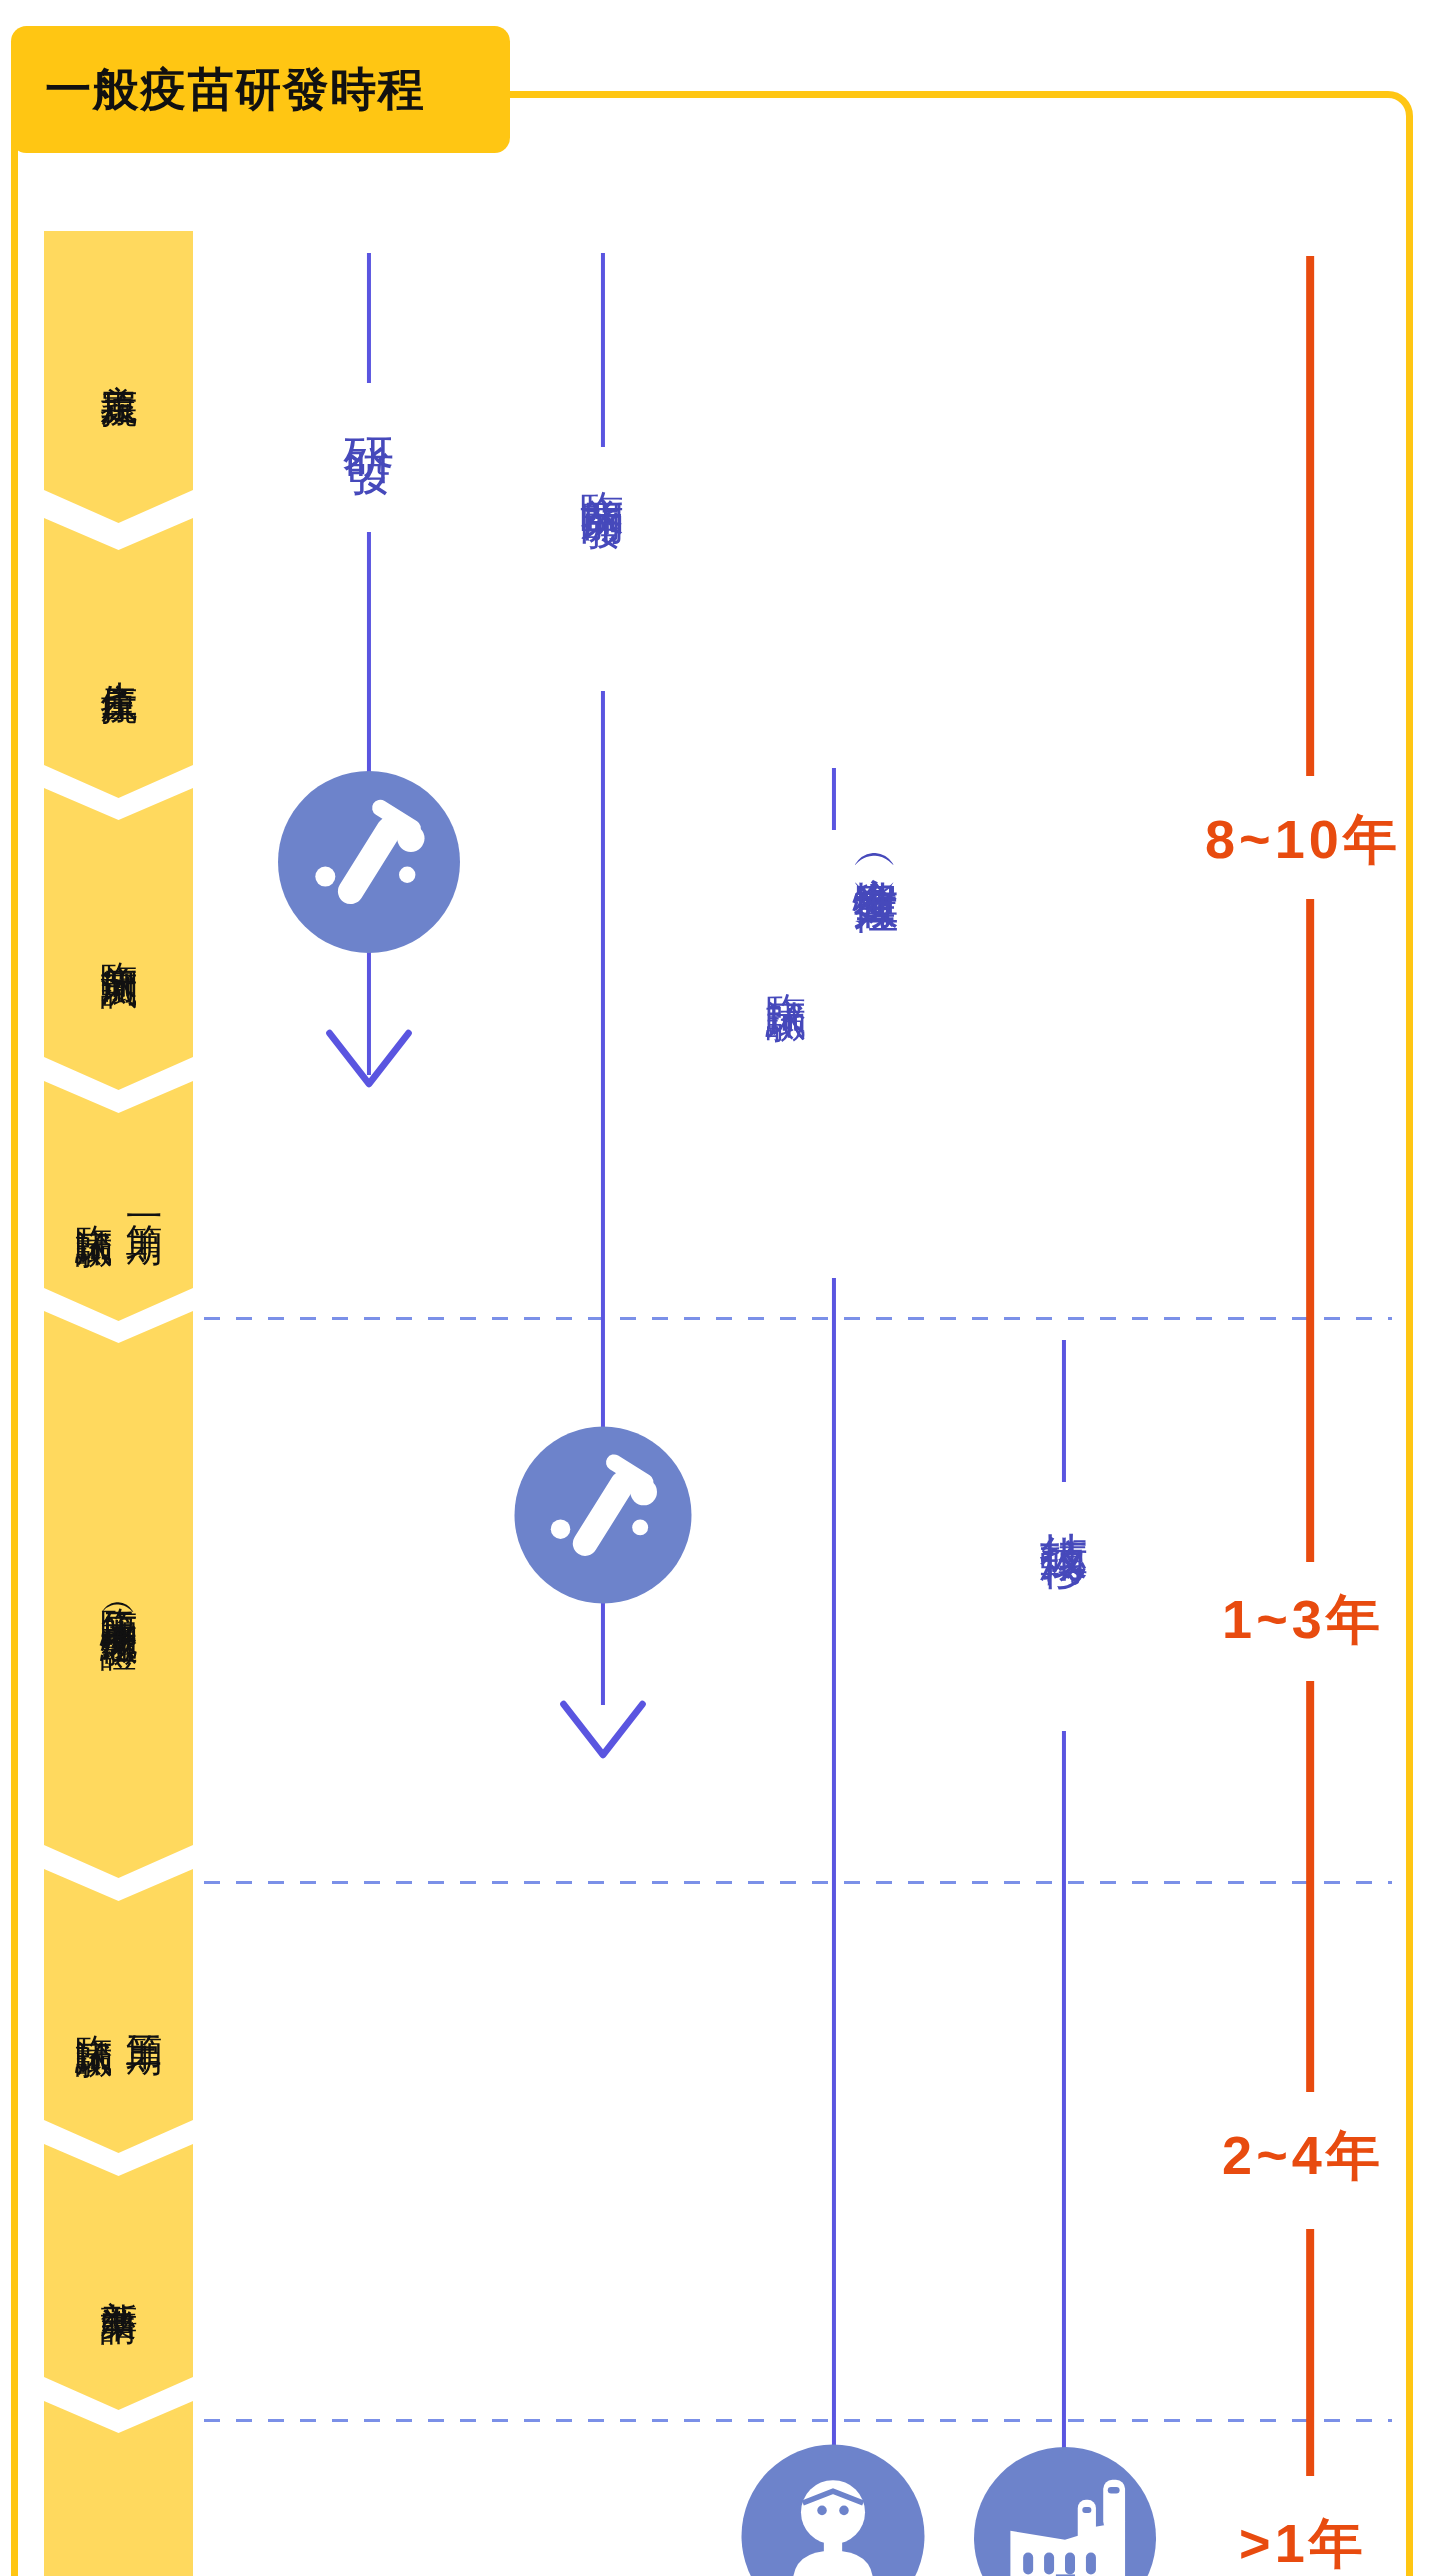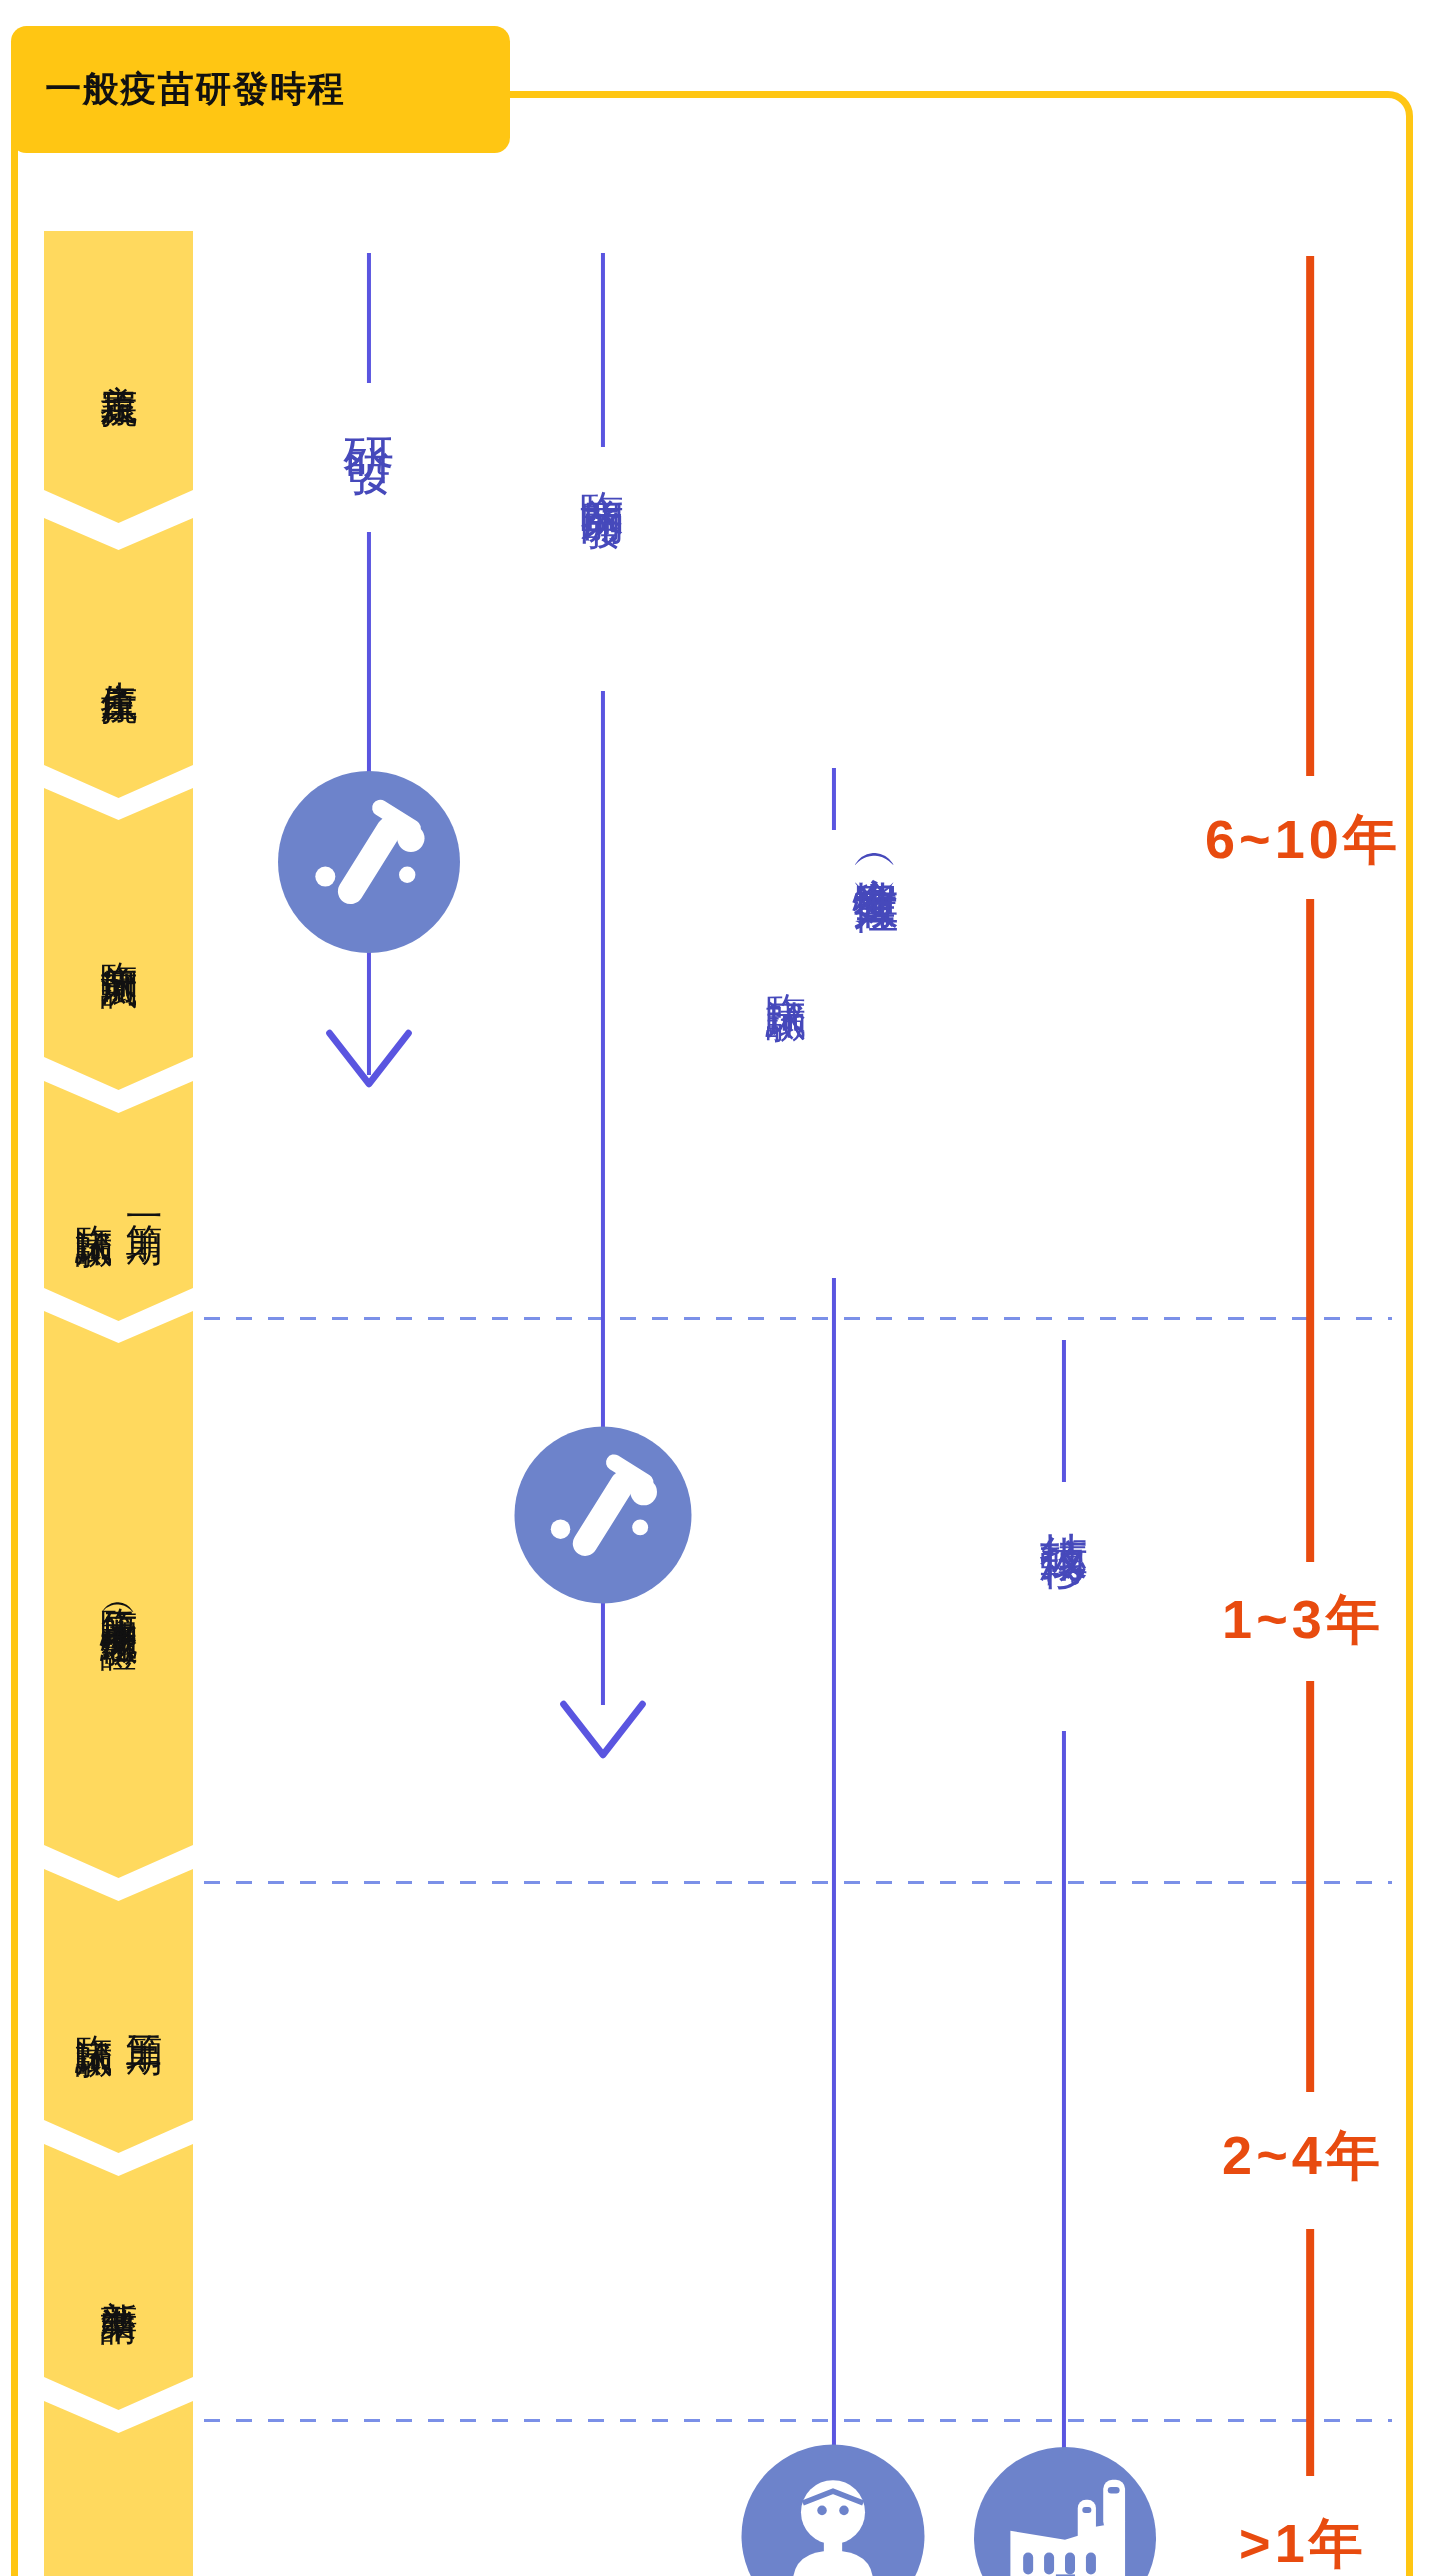--- a/index.html
+++ b/index.html
@@ -12,21 +12,21 @@
     position:absolute; left:11.3px; top:91px; width:1402px; height:2677px;
     border:7.2px solid #FFC613; border-radius:25px; box-sizing:border-box;
   }
   
   .title-box{
     position:absolute; left:11.3px; top:26px; width:499px; height:127px;
     background:#FFC613; border-radius:15.5px;
     display:flex; align-items:center; box-sizing:border-box; padding-left:34px;
   }
   .title-box span{
-    font-size:36px; font-weight:900; color:#111111; letter-spacing:1.5px; white-space:nowrap;
+    font-size:46px; font-weight:900; color:#111111; letter-spacing:1.5px; white-space:nowrap;
   }
   
   .seg{ position:absolute; left:44px; width:149px; background:#FFD95E; }
   .seg.first{ clip-path:polygon(0 0,100% 0,100% calc(100% - 33px),50% 100%,0 calc(100% - 33px)); }
   .seg.mid  { clip-path:polygon(0 0,50% 32px,100% 0,100% calc(100% - 33px),50% 100%,0 calc(100% - 33px)); }
   .seg .lbl{
     position:absolute; left:0; right:0; top:32px; bottom:33px;
     display:flex; align-items:center; justify-content:center;
   }
   .seg.first .lbl{ top:0; }
@@ -185,19 +185,19 @@
       <rect x="61.5" y="58" width="5.5" height="12" rx="2.75" fill="#6D83CB"></rect>
       <rect x="45" y="70" width="10.5" height="8" fill="#6D83CB"></rect>
     </svg>
   </div>
 
   <div class="rline" style="left:1310px;top:256px;height:520px;"></div>
   <div class="rline" style="left:1310px;top:899px;height:663px;"></div>
   <div class="rline" style="left:1310px;top:1681px;height:411px;"></div>
   <div class="rline" style="left:1310px;top:2229px;height:247px;"></div>
 
-  <div class="duration" style="left:1303px;top:840px;">6~10年</div>
+  <div class="duration" style="left:1303px;top:840px;">8~10年</div>
   <div class="duration" style="left:1303px;top:1620px;">1~3年</div>
   <div class="duration" style="left:1303px;top:2156px;text-align:center;">2~4年</div>
   <div class="duration" style="left:1303px;top:2544px;">&gt;1年</div>
 
 </div>
 
 
 </body></html>

